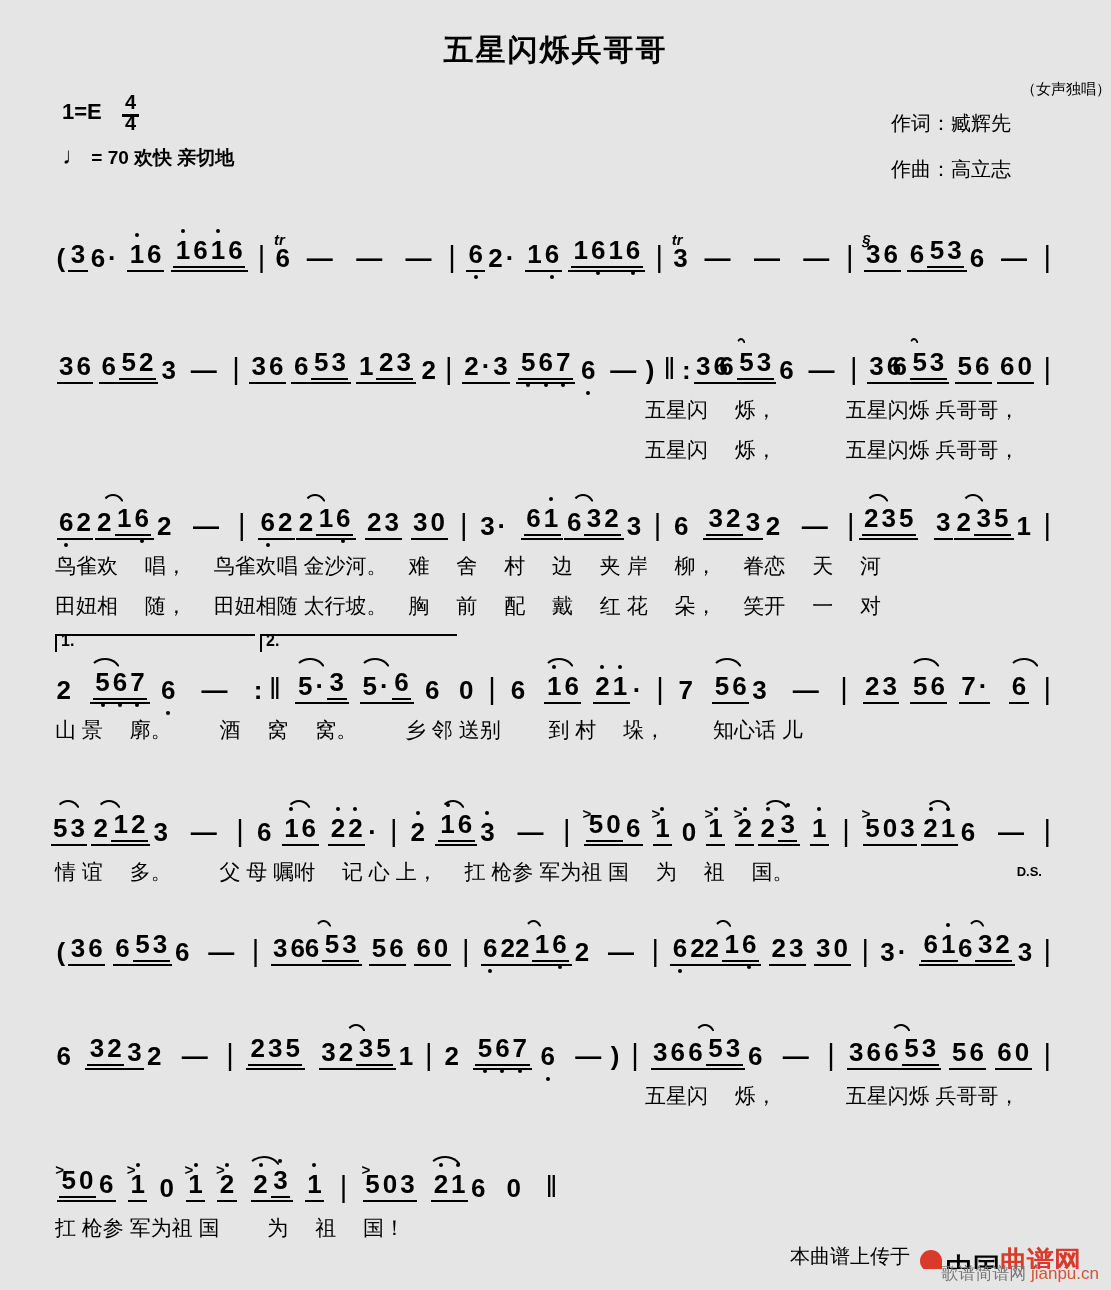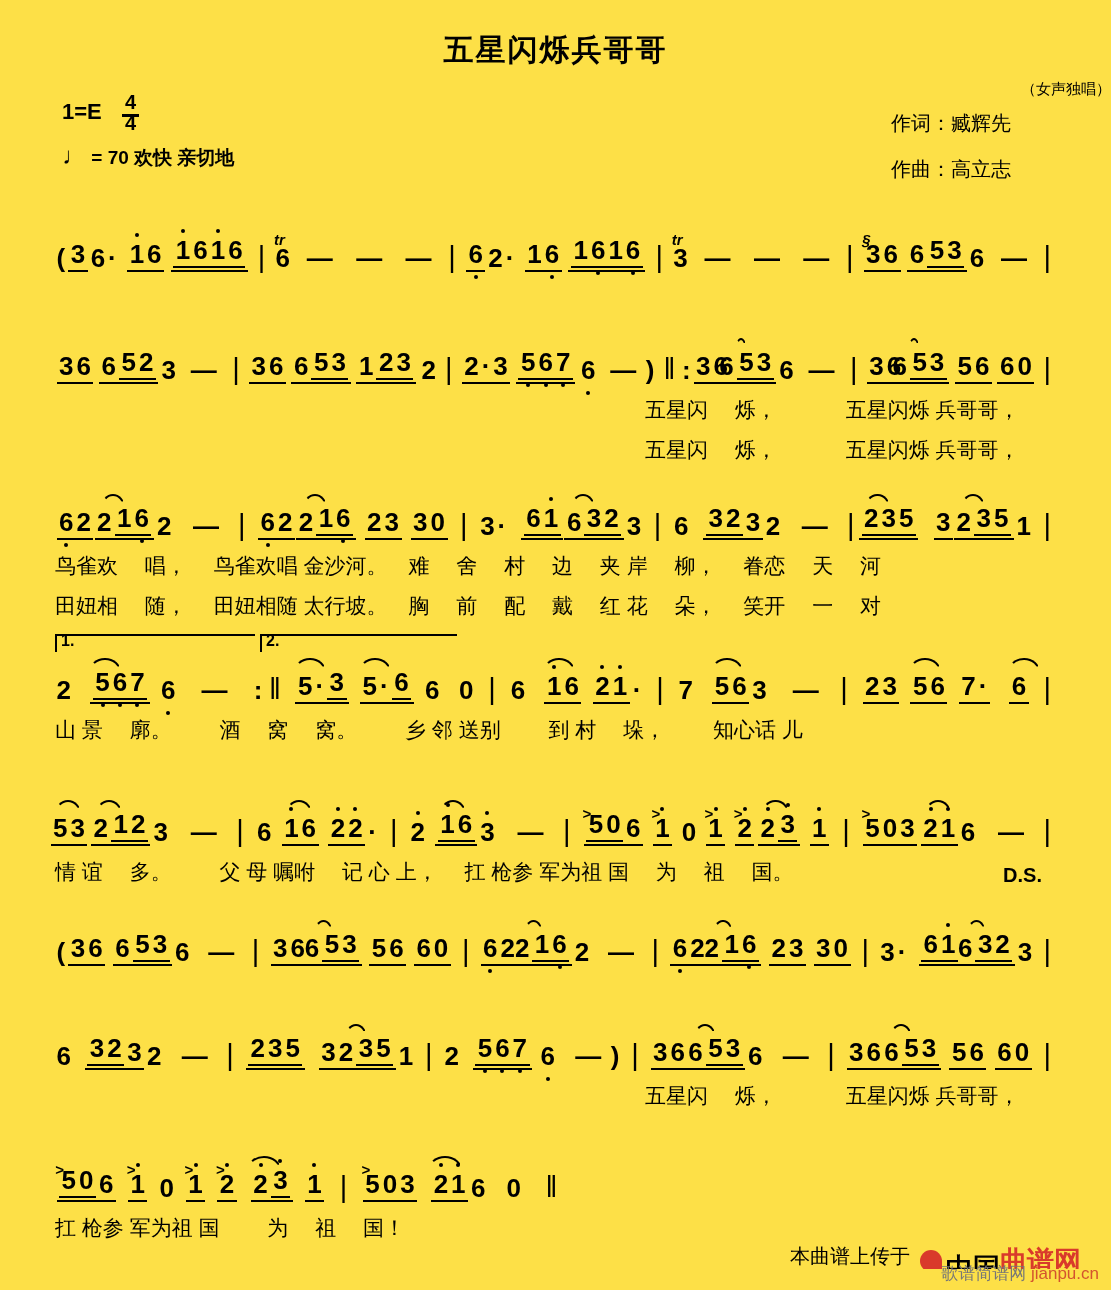--- a/index.html
+++ b/index.html
@@ -1,16 +1,16 @@
 <!DOCTYPE html>
 <html><head>
 <meta charset="utf-8">
 <style>
   html,body{margin:0;padding:0;background:#fff;}
-  .page{position:relative;width:1111px;height:1290px;background:#fde047;overflow:hidden;
+  .page{position:relative;width:1111px;height:1290px;background:#e5e5e5;overflow:hidden;
         font-family:"Liberation Sans","DejaVu Sans",sans-serif;color:#000;}
   
   .title{position:absolute;top:30px;left:0;width:100%;text-align:center;
          font-size:30px;font-weight:bold;letter-spacing:2px;}
   .subtitle{position:absolute;top:80px;left:0;width:100%;text-align:right;font-size:15px;}
   .keyrow{position:absolute;top:92px;left:62px;font-size:22px;font-weight:bold;}
   .timesig{display:inline-block;vertical-align:middle;text-align:center;font-size:20px;
            line-height:1.05;margin-left:14px;font-weight:bold;}
   .timesig .top{border-bottom:3px solid #000;padding:0 3px 1px;}
   .temporow{position:absolute;top:142px;left:62px;font-size:19px;font-weight:bold;}
@@ -33,21 +33,21 @@
       width:4px;height:4px;border-radius:50%;background:#000;}
   .mk{display:inline-block;width:0;overflow:visible;position:relative;top:-24px;
       font-size:15px;font-weight:bold;font-style:italic;white-space:nowrap;}
   .arc{display:inline-block;width:30px;height:10px;border:2px solid transparent;
       border-top:2px solid #000;border-radius:50%/100% 100% 0 0;
       position:relative;top:-32px;margin-right:-32px;}
   .lyric{font-size:21px;margin-top:12px;white-space:nowrap;font-weight:normal;}
   .lyric.indent{padding-left:590px;}
   .volta{position:absolute;top:-26px;height:16px;border-top:2px solid #000;border-left:2px solid #000;}
   .volta span{position:relative;top:-4px;left:4px;font-size:16px;font-weight:bold;}
-  .ds{position:absolute;right:14px;top:62px;font-size:20px;font-weight:bold;}
+  .ds{position:absolute;right:14px;top:62px;font-size:13px;font-weight:bold;}
   
   .footer{position:absolute;top:1243px;left:790px;display:flex;align-items:flex-start;}
   .upload{font-size:20px;}
   .logo{display:flex;align-items:center;margin-left:10px;height:26px;overflow:hidden;}
   .logo-icon{width:22px;height:22px;border-radius:50% 50% 0 50%;margin-right:4px;margin-top:10px;}
   .logo-black{font-size:27px;font-weight:bold;margin-top:24px;}
   .logo-red{font-size:27px;font-weight:bold;margin-top:10px;}
   .siteline{position:absolute;top:1262px;right:12px;font-size:17px;}
 </style>
 </head>

